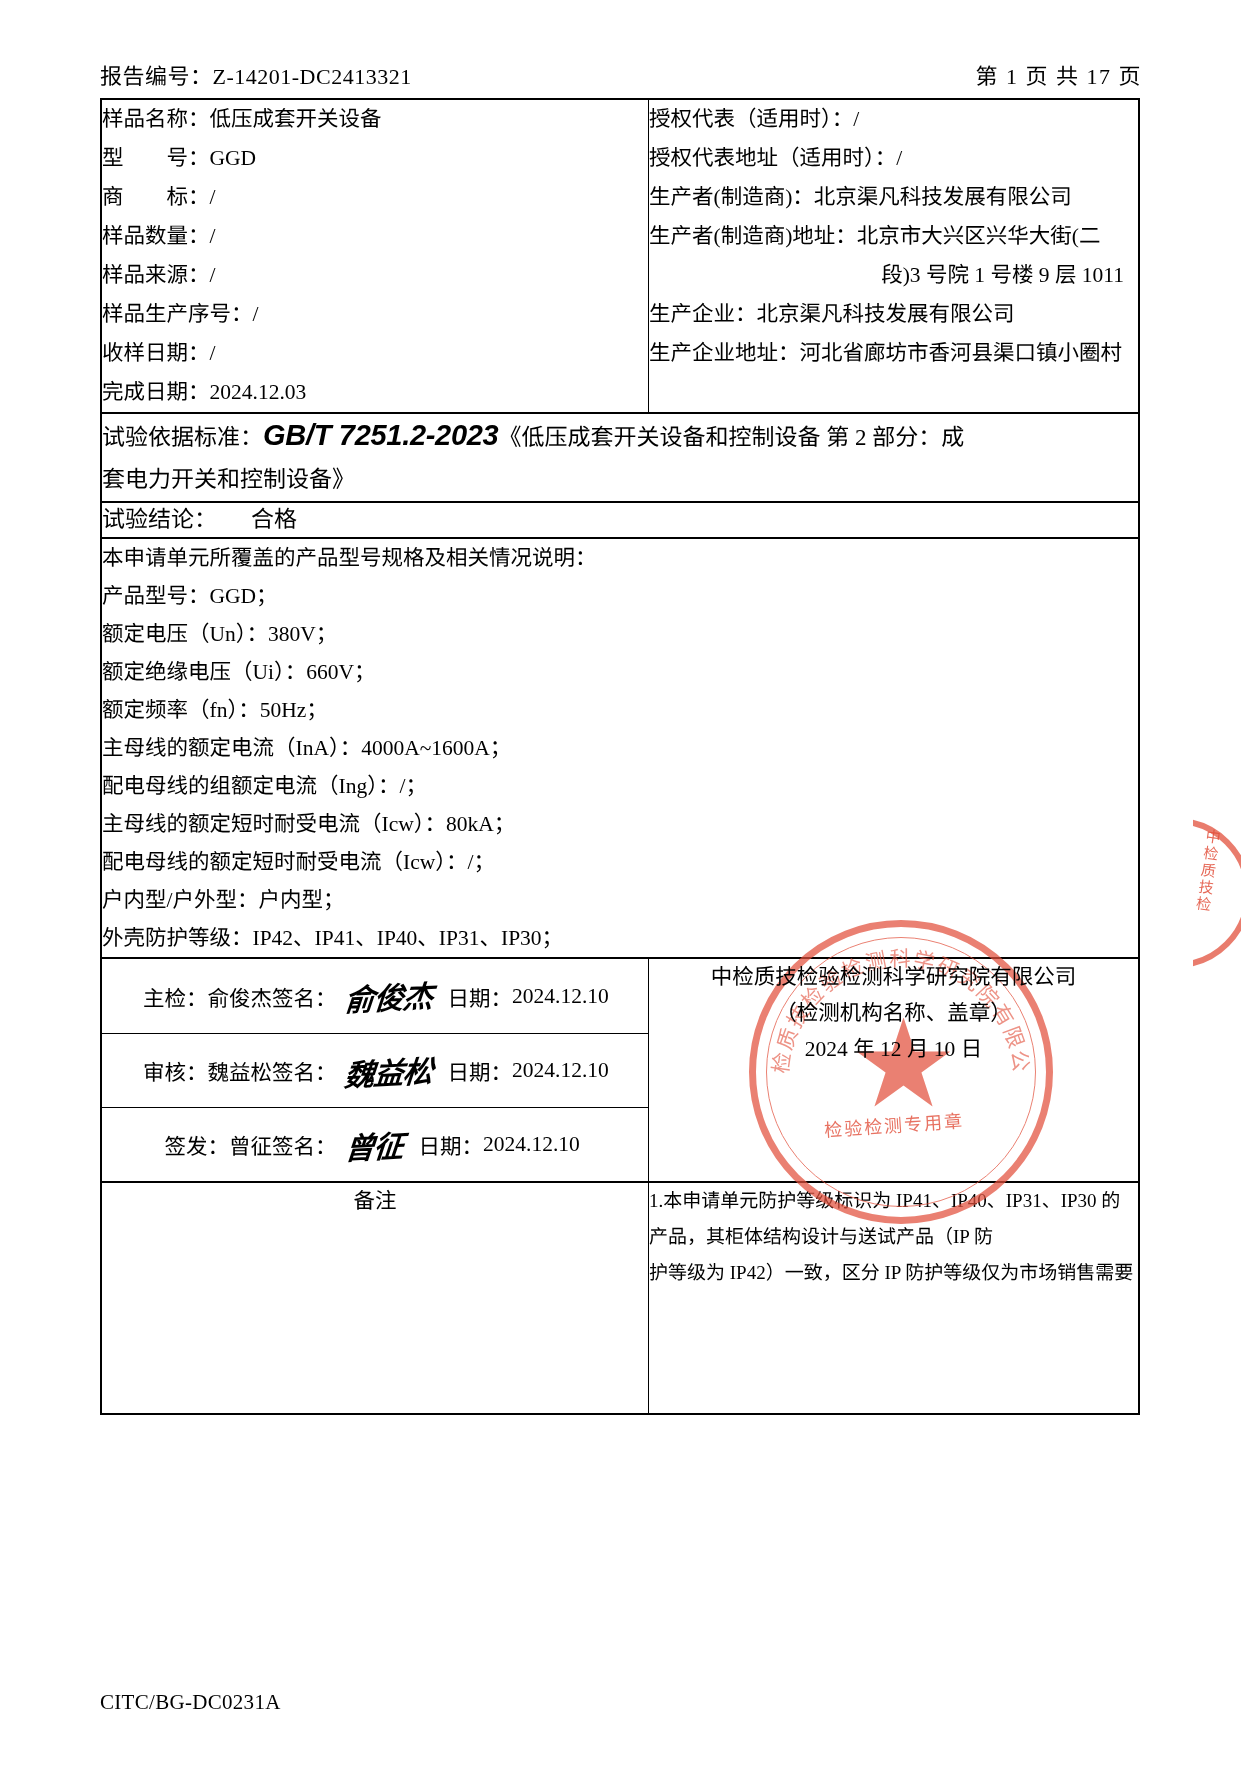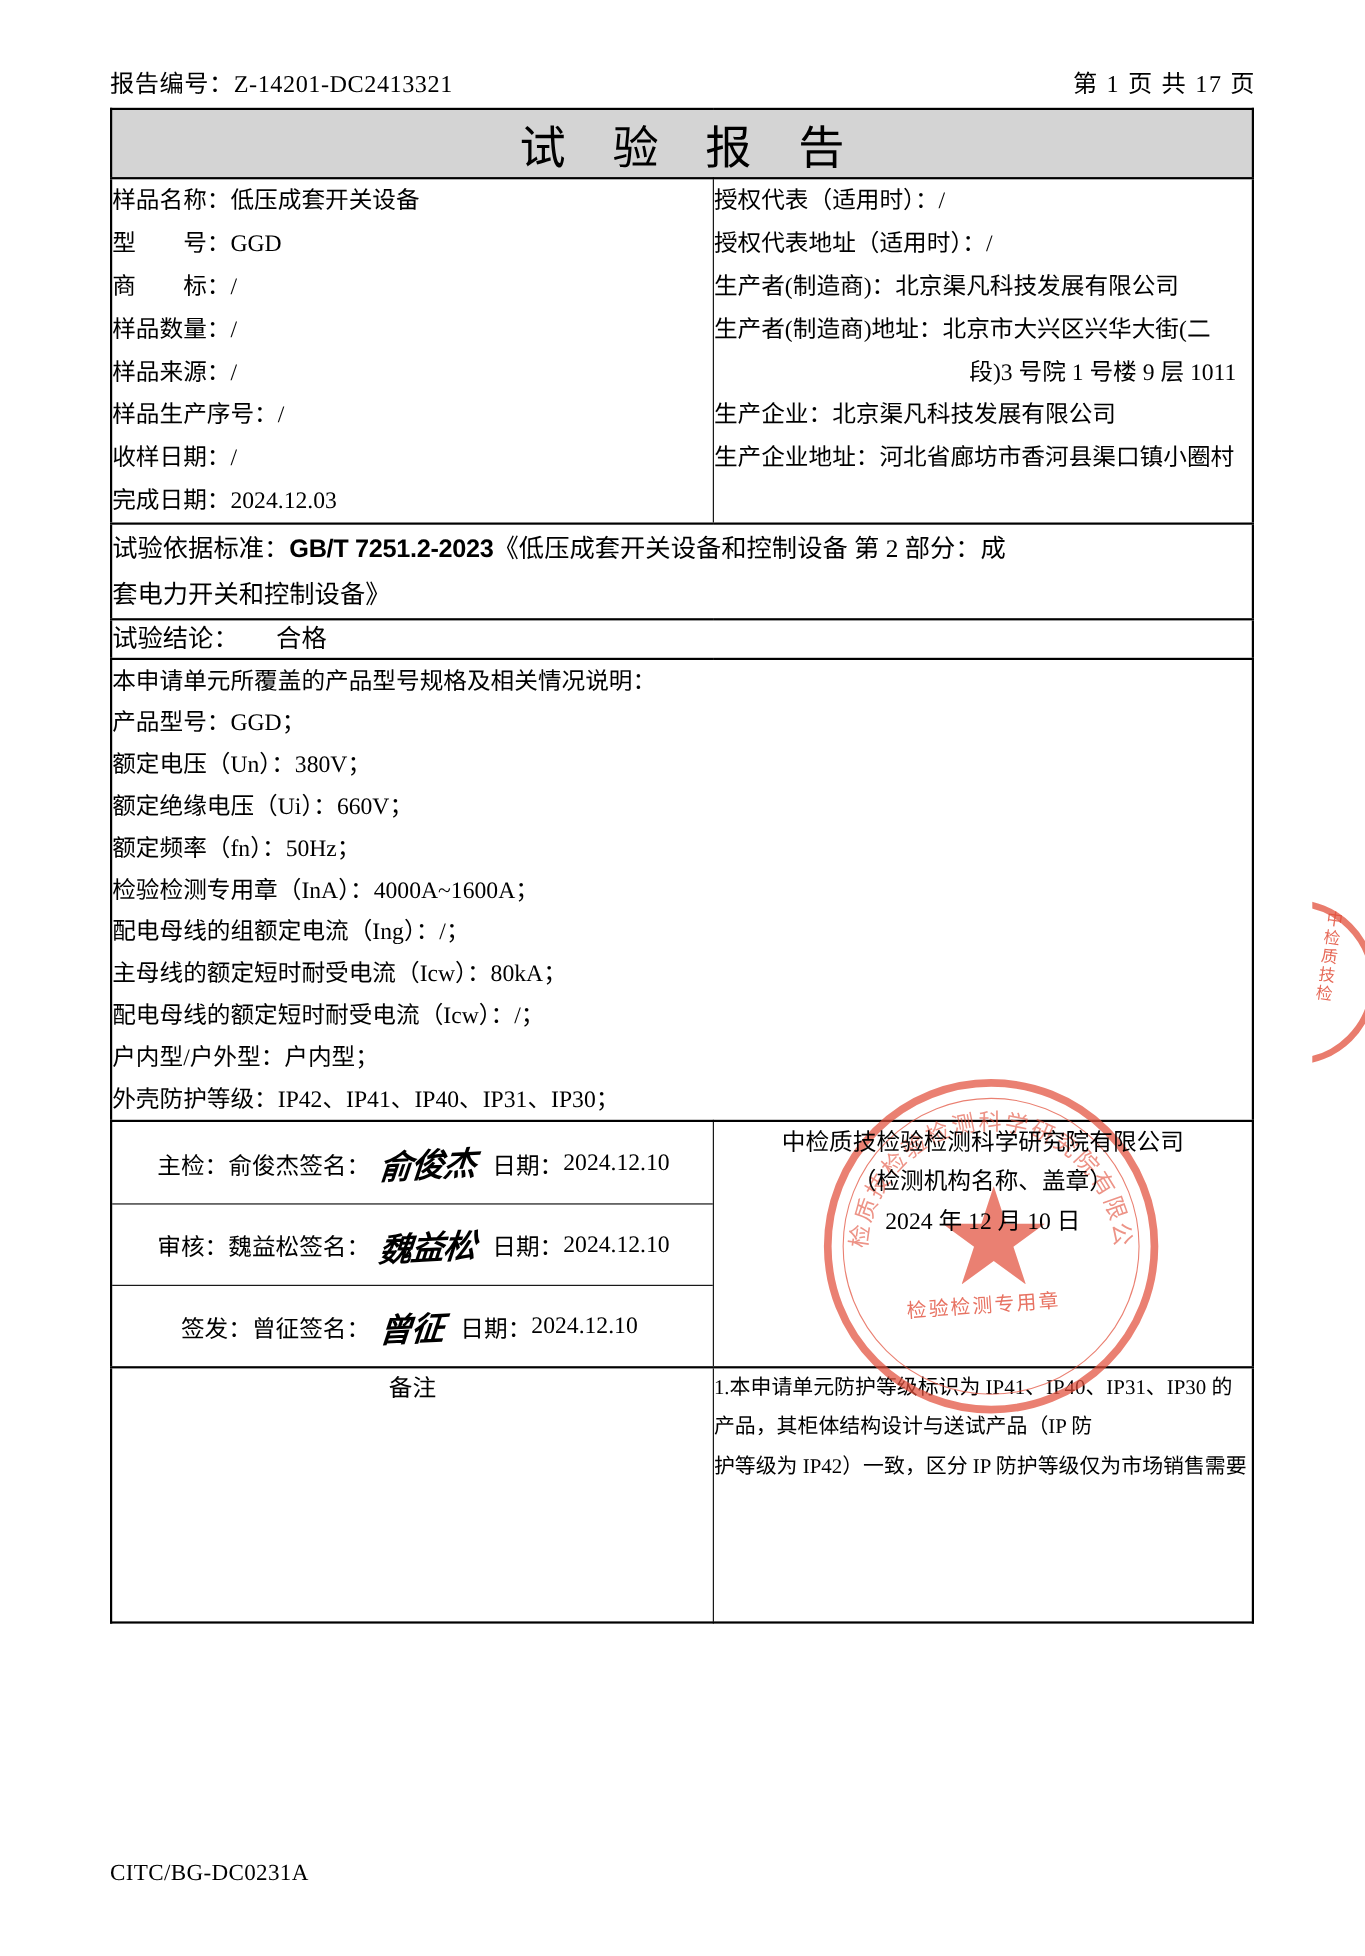--- a/index.html
+++ b/index.html
@@ -72,21 +72,22 @@
   .cell .line.rt { text-align: right; padding-right: 14px; }
 
   .std-cell {
     padding: 12px 14px 14px 18px;
     font-size: 23px;
     line-height: 42px;
   }
   .std-code {
     font-family: "Liberation Sans", sans-serif;
     font-weight: bold;
-    font-size: 23px;
+    font-style: italic;
+    font-size: 29px;
     letter-spacing: -0.3px;
   }
 
   .concl-cell {
     padding: 16px 16px 18px 18px;
     font-size: 23px;
     line-height: 34px;
   }
   .concl-gap { display: inline-block; width: 34px; }
 
@@ -269,23 +270,20 @@
 <div class="page">
 
   <div class="topline">
     <span>报告编号：Z-14201-DC2413321</span>
     <span class="pager">第 1 页   共 17 页</span>
   </div>
 
   <table class="doc-table">
 
     <tbody>
-        <tr>
-      <td colspan="2" class="banner thickbot">试 验 报 告</td>
-    </tr>
 
     <tr>
       <td class="cell thickbot" style="width:415px">
         <div class="line">样品名称：低压成套开关设备</div>
         <div class="line">型　　号：GGD</div>
         <div class="line">商　　标：/</div>
         <div class="line">样品数量：/</div>
         <div class="line">样品来源：/</div>
         <div class="line">样品生产序号：/</div>
         <div class="line">收样日期：/</div>
@@ -315,21 +313,21 @@
       </td>
     </tr>
 
     <tr>
       <td colspan="2" class="spec-cell thickbot">
         <div class="line">本申请单元所覆盖的产品型号规格及相关情况说明：</div>
         <div class="line">产品型号：GGD；</div>
         <div class="line">额定电压（Un）：380V；</div>
         <div class="line">额定绝缘电压（Ui）：660V；</div>
         <div class="line">额定频率（fn）：50Hz；</div>
-        <div class="line">检验检测专用章（InA）：4000A~1600A；</div>
+        <div class="line">主母线的额定电流（InA）：4000A~1600A；</div>
         <div class="line">配电母线的组额定电流（Ing）：/；</div>
         <div class="line">主母线的额定短时耐受电流（Icw）：80kA；</div>
         <div class="line">配电母线的额定短时耐受电流（Icw）：/；</div>
         <div class="line">户内型/户外型：户内型；</div>
         <div class="line">外壳防护等级：IP42、IP41、IP40、IP31、IP30；</div>
       </td>
     </tr>
 
     <tr>
       <td class="sig-cell thickbot" style="width:546px">

